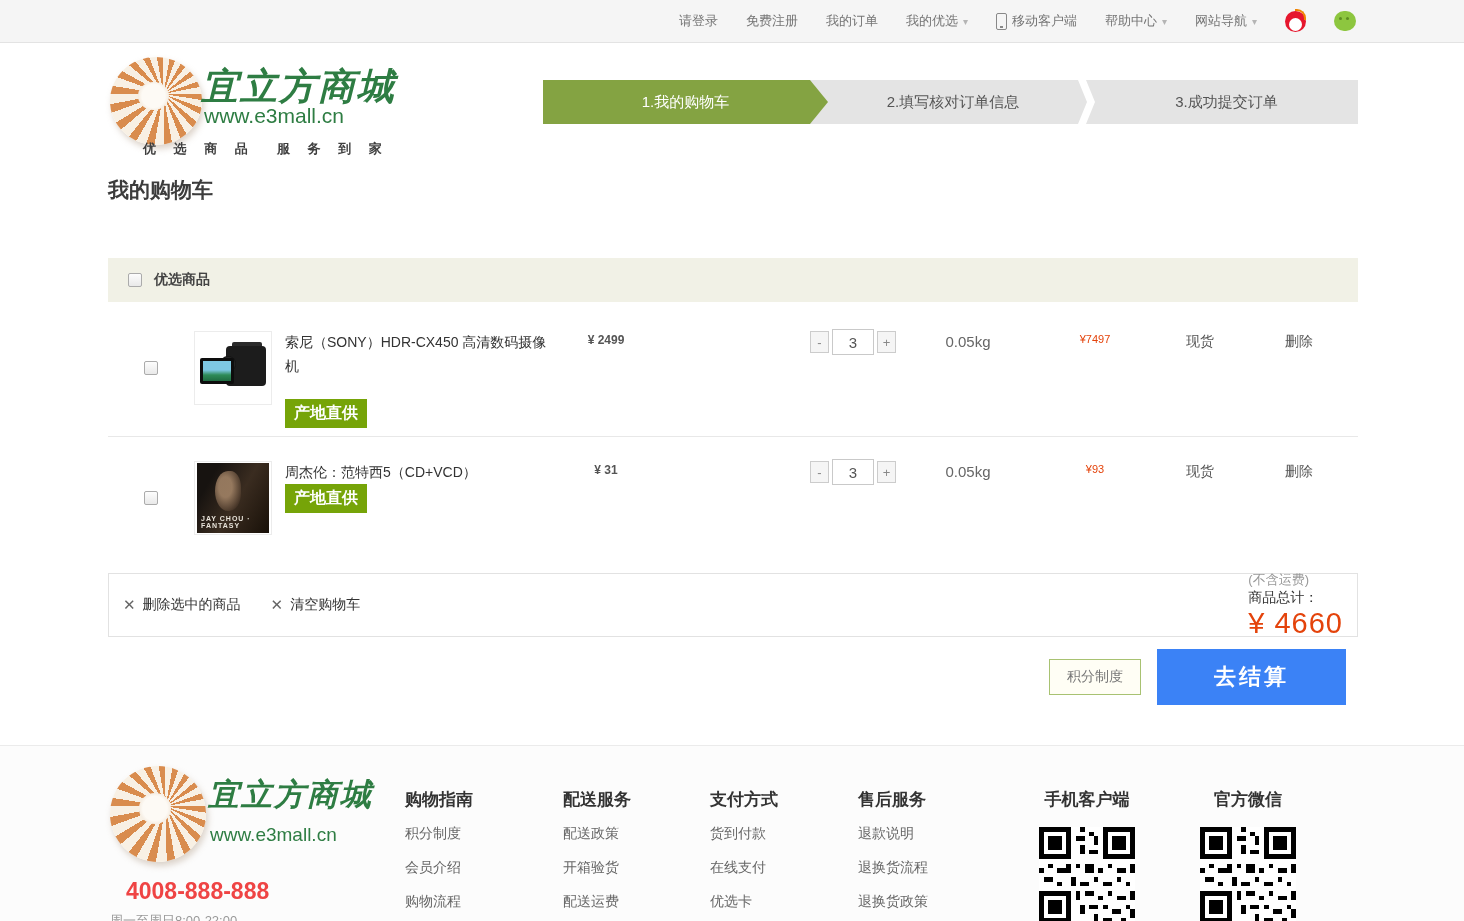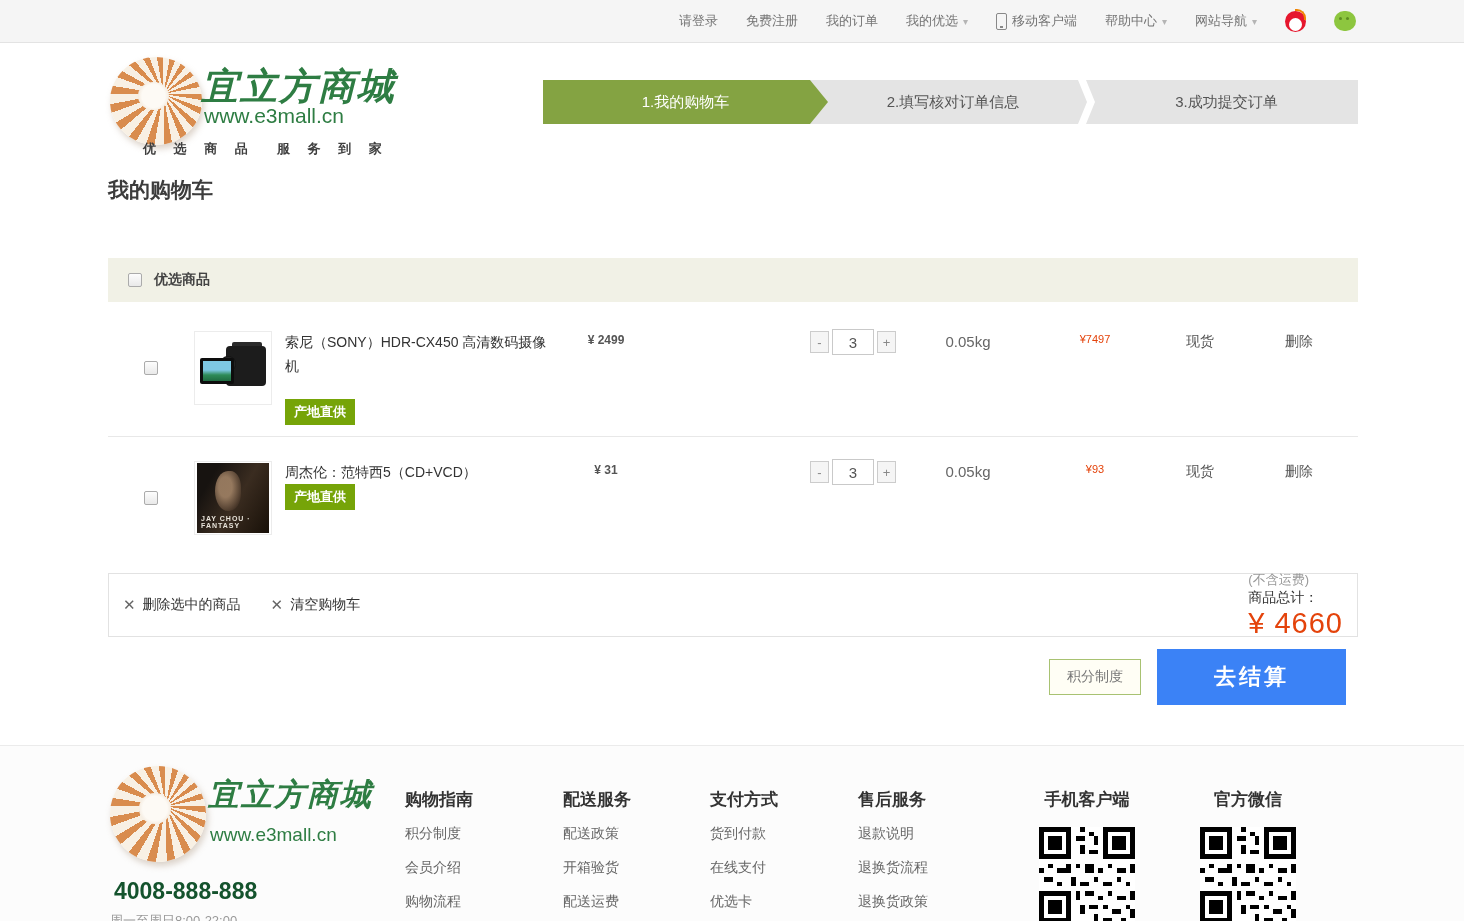--- a/index.html
+++ b/index.html
@@ -61,21 +61,21 @@
   .group-label { margin-left:12px; font-size:14px; font-weight:bold; color:#444; }
 
   .item-row { position:absolute; left:108px; width:1250px; height:118px; }
   .item-row.first { top:319px; border-bottom:1px solid #e8e8e8; }
   .item-row.second { top:449px; }
   .row-check { position:absolute; left:36px; top:42px; }
   .prod-img { position:absolute; left:86px; top:12px; width:78px; height:74px;
               border:1px solid #ececec; background:#fff; display:flex; align-items:center; justify-content:center; }
   .prod-title { position:absolute; left:177px; top:11px; width:262px; font-size:14px;
                 color:#333; line-height:24px; cursor:pointer; }
-  .badge { position:absolute; left:177px; background:#76a408; color:#fff; font-size:13px;
+  .badge { position:absolute; left:177px; background:#76a408; color:#fff; font-size:16px;
            font-weight:bold; padding:4px 9px;font-family:Liberation Serif, serif; }
   .badge.b1 { top:80px; } .badge.b2 { top:35px; }
   .cell { position:absolute; top:14px; display:flex; align-items:center; justify-content:center; font-size:14px; color:#666; }
   .c-price { left:440px; width:116px; font-weight:bold; color:#555; font-size:12px; }
   .c-qty { left:690px; width:110px; top:10px; }
   .c-weight { left:800px; width:120px; font-size:15px; }
   .c-sub { left:920px; width:134px; font-weight:normal; font-size:11px; }
   .c-stock { left:1032px; width:120px; color:#555; }
   .c-act { left:1132px; width:118px; color:#555; cursor:pointer; }
   .qty-btn { width:19px; height:22px; border:1px solid #ccc; background:#f5f5f5; color:#888;
@@ -120,21 +120,21 @@
                   background:#3b82f6; color:#fff; font-size:22px; font-weight:bold; letter-spacing:3px;
                   display:flex; align-items:center; justify-content:center; cursor:pointer; }
 
   
   .footer { position:absolute; left:0; top:745px; width:1464px; height:176px;
             background:#fcfcfc; border-top:1px solid #ebebeb; }
   .f-logo { position:absolute; left:110px; top:20px; width:96px; height:96px; }
   .f-brand { position:absolute; left:208px; top:28px; font-size:31px; font-weight:bold;
              font-style:italic; color:#2e7d43; letter-spacing:2px; }
   .f-url { position:absolute; left:210px; top:78px; font-size:19px; color:#2e7d43; }
-  .f-phone { position:absolute; left:114px; top:132px; font-size:23px; font-weight:bold; color:#14532d; }
+  .f-phone { position:absolute; left:126px; top:132px; font-size:23px; font-weight:bold; color:#ef4444; }
   .f-hours { position:absolute; left:110px; top:166px; font-size:13px; color:#999; }
   .f-col { position:absolute; top:42px; }
   .f-col h4 { font-size:17px; font-weight:bold; color:#333; margin-bottom:14px; }
   .f-col a { display:block; font-size:14px; color:#666; text-decoration:none; margin-bottom:16px; cursor:pointer; }
   .fc1{left:405px;} .fc2{left:563px;} .fc3{left:710px;} .fc4{left:858px;}
   .f-qr { position:absolute; top:42px; width:130px; text-align:center; }
   .fq1{left:1022px;} .fq2{left:1183px;}
   .f-qr h4 { font-size:17px; font-weight:bold; color:#333; margin-bottom:16px; }
   .qr-box { width:96px; height:96px; margin:0 auto; background:#fff; }
 </style>

